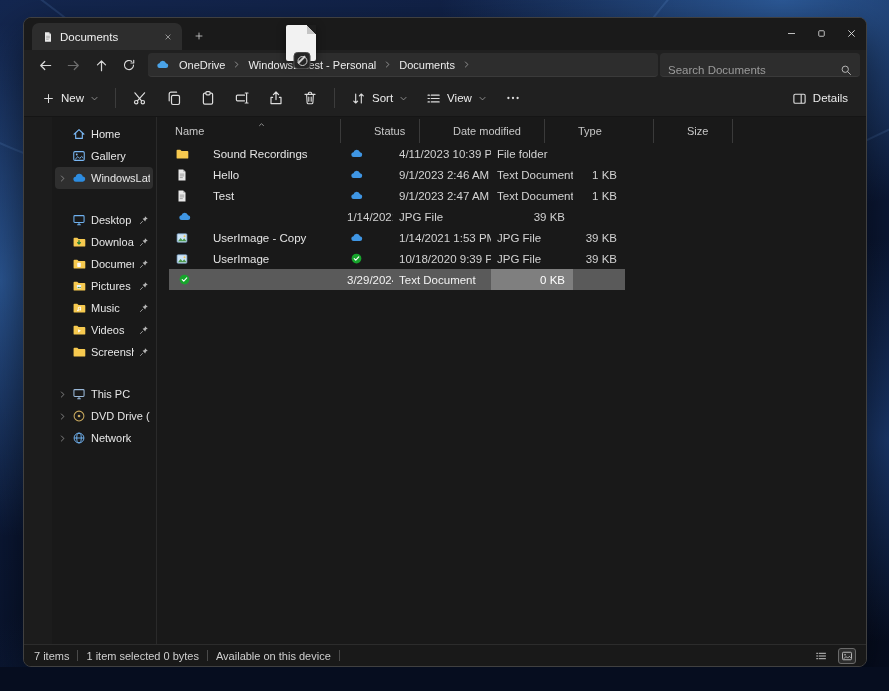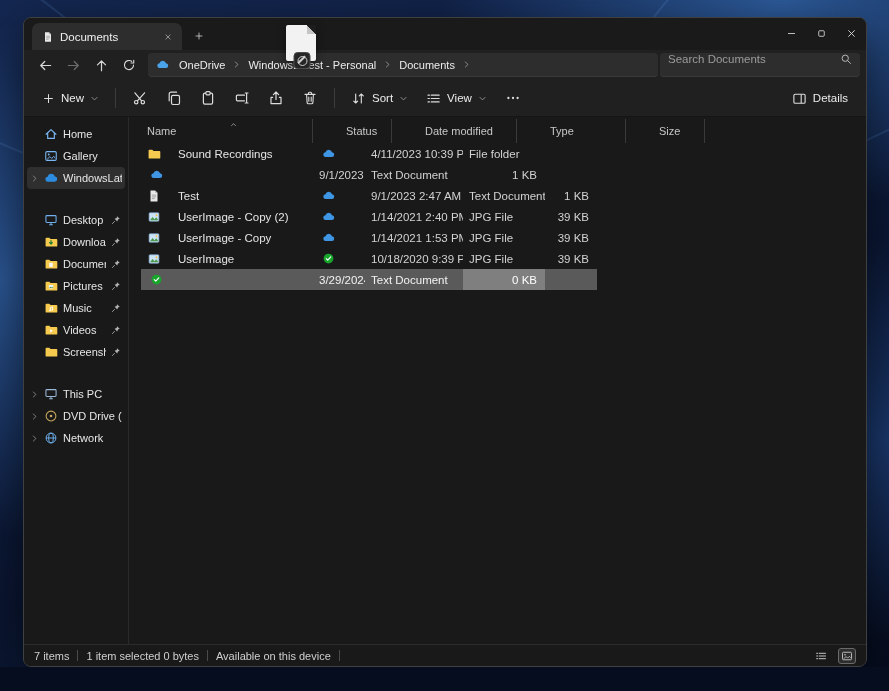--- a/index.html
+++ b/index.html
@@ -45,57 +45,57 @@
   
   .navbar { height:30px; background:#202020; display:flex; align-items:center; padding:0 6px 0 8px; gap:2px; flex:0 0 auto; }
   .nav-btn { width:26px; height:24px; border-radius:4px; display:grid; place-items:center; color:#d8d8d8; flex:0 0 auto; }
   .nav-btn.disabled { color:#6d6d6d; }
   .addressbar { margin-left:4px; height:24px; flex:1 1 auto; background:#2d2d2d; border-radius:4px;
     display:flex; align-items:center; padding:0 8px; gap:3px; border-bottom:1px solid #3a3a3a; overflow:hidden; }
   .loc-ic { color:#4aa3e8; margin-right:3px; flex:0 0 auto; }
   .crumb { font-size:11px; color:#ececec; padding:1px 4px; border-radius:3px; white-space:nowrap; }
   .crumb-sep { color:#a8a8a8; display:grid; place-items:center; flex:0 0 auto; }
   .searchbox { width:200px; height:24px; background:#2d2d2d; border-radius:4px;
-    display:flex; align-items:flex-start; padding:0 8px; gap:6px; border-bottom:1px solid #3a3a3a; flex:0 0 auto; }
+    display:flex; align-items:flex-end; padding:0 8px; gap:6px; border-bottom:1px solid #3a3a3a; flex:0 0 auto; }
   .searchbox input { flex:1; min-width:0; background:transparent; border:none; outline:none;
     color:#e3e3e3; font-size:11.5px; font-family:inherit; }
   .searchbox input::placeholder { color:#9b9b9b; }
   .search-ic { color:#b8b8b8; }
 
   
   .commandbar { height:37px; background:#202020; border-bottom:1px solid #151515;
     display:flex; align-items:center; padding:0 10px; gap:2px; flex:0 0 auto; }
   .cmd-btn { height:28px; border-radius:4px; display:flex; align-items:center; gap:6px; padding:0 8px;
     color:#ebebeb; font-size:11.5px; white-space:nowrap; }
   .cmd-icon-btn { width:32px; height:28px; border-radius:4px; display:grid; place-items:center; color:#dcdcdc; }
   .cmd-ic { color:#dcdcdc; } .chev { color:#a8a8a8; }
   .cmd-div { width:1px; height:20px; background:#3c3c3c; margin:0 6px; flex:0 0 auto; }
   .cmd-spacer { flex:1; }
 
   
-  .content { flex:1; min-height:0; display:flex; background:#191919; }
+  .content { flex:1; min-height:0; display:flex; background:#191919;margin-left:28px; }
   .sidebar { width:105px; flex:0 0 auto; border-right:1px solid #2a2a2a; padding-top:6px; overflow:hidden; }
   .side-item { height:22px; margin:0 3px; border-radius:4px; display:flex; align-items:center; gap:5px;
     padding:0 3px; font-size:11px; color:#e6e6e6; }
   .side-item.current { background:#2f2f2f; }
   .side-chev { width:9px; flex:0 0 auto; color:#9a9a9a; display:grid; place-items:center; }
   .side-ic { flex:0 0 auto; display:grid; place-items:center; }
   .side-label { flex:1; white-space:nowrap; overflow:hidden; }
   .side-pin { flex:0 0 auto; color:#b5b5b5; margin-right:1px; }
   .side-gap { height:20px; }
 
   .fileview { flex:1; min-width:0; padding:2px 0 0 12px; position:relative; overflow:hidden; }
   .grid { display:grid; grid-template-columns:172px 52px 98px 82px 52px; align-items:center; width:456px; }
   .fl-header { height:24px; font-size:11px; color:#c7c7c7;gap:27px; }
   .hcell { height:100%; display:flex; align-items:center; padding-left:6px;
     border-right:1px solid #3a3a3a; position:relative; }
   .sort-caret { position:absolute; left:88px; top:1px; color:#9a9a9a; }
   .fl-row { height:21px; font-size:11.5px; color:#e4e4e4; }
   .cell { height:100%; display:flex; align-items:center; padding-left:6px; white-space:nowrap; overflow:hidden; }
-  .c-name { gap:17px; }
+  .c-name { gap:24px; }
   .c-status { padding-left:9px; }
   .c-date,.c-type { color:#d2d2d2; }
   .c-size { justify-content:flex-end; padding-right:8px; color:#d2d2d2; }
   .st-cloud { color:#3f96e4; display:grid; place-items:center; }
   .st-check { display:grid; place-items:center; }
   .fl-row.selected { background:#5a5a5a; color:#fff; }
   .fl-row.selected .c-date,.fl-row.selected .c-type { color:#f2f2f2; }
   .fl-row.selected .c-size { background:#7f7f7f; color:#ffffff; }
 
   
@@ -674,20 +674,28 @@
                   <use href="#i-cloud"></use>
                 </svg>
               </span>
             </div>
           <div class="cell c-date">4/11/2023 10:39 PM</div>
           <div class="cell c-type">File folder</div>
           <div class="cell c-size"></div>
         </div>
 
         <div class="fl-row grid">
+          <div class="cell c-name">
+            <span>
+                <svg class="svg14">
+                  <use href="#i-page"></use>
+                </svg>
+              </span>
+            <span>Hello</span>
+          </div>
           <div class="cell c-status">
               <span class="st-cloud">
                 <svg class="svg13">
                   <use href="#i-cloud"></use>
                 </svg>
               </span>
             </div>
           <div class="cell c-date">9/1/2023 2:46 AM</div>
           <div class="cell c-type">Text Document</div>
           <div class="cell c-size">1 KB</div>
@@ -708,28 +716,20 @@
                   <use href="#i-cloud"></use>
                 </svg>
               </span>
             </div>
           <div class="cell c-date">9/1/2023 2:47 AM</div>
           <div class="cell c-type">Text Document</div>
           <div class="cell c-size">1 KB</div>
         </div>
 
         <div class="fl-row grid">
-          <div class="cell c-name">
-            <span>
-                <svg class="svg14">
-                  <use href="#i-imgfile"></use>
-                </svg>
-              </span>
-            <span>UserImage - Copy (2)</span>
-          </div>
           <div class="cell c-status">
               <span class="st-cloud">
                 <svg class="svg13">
                   <use href="#i-cloud"></use>
                 </svg>
               </span>
             </div>
           <div class="cell c-date">1/14/2021 2:40 PM</div>
           <div class="cell c-type">JPG File</div>
           <div class="cell c-size">39 KB</div>

